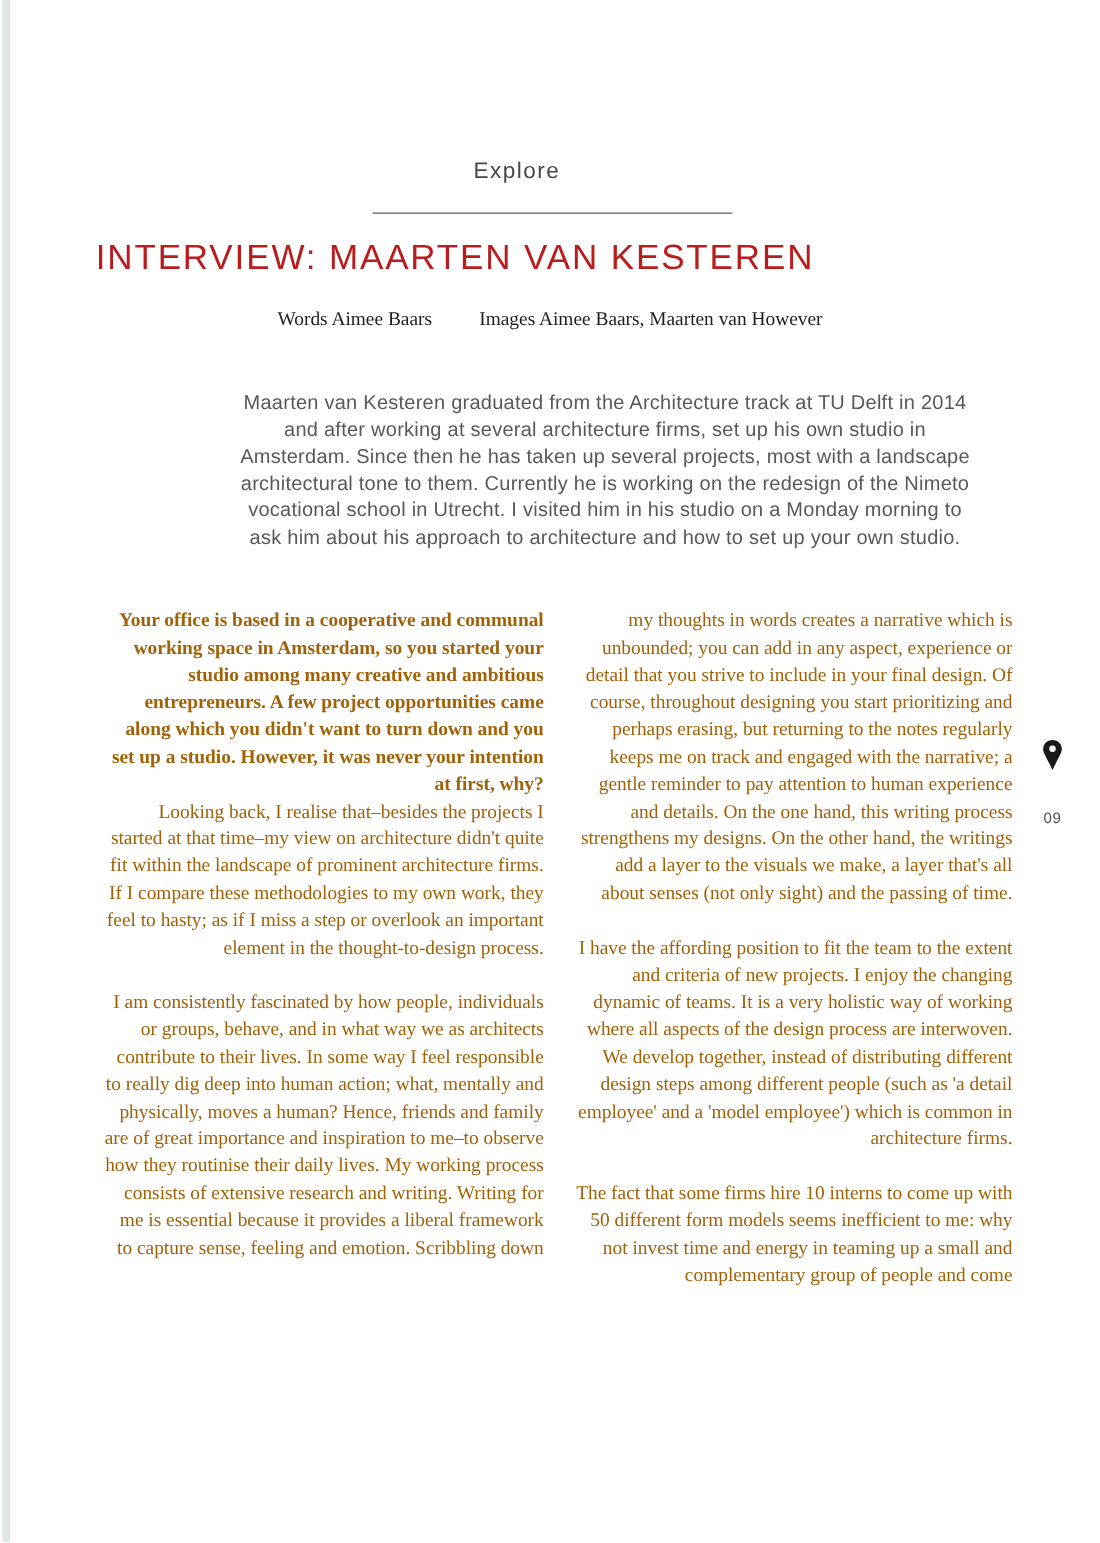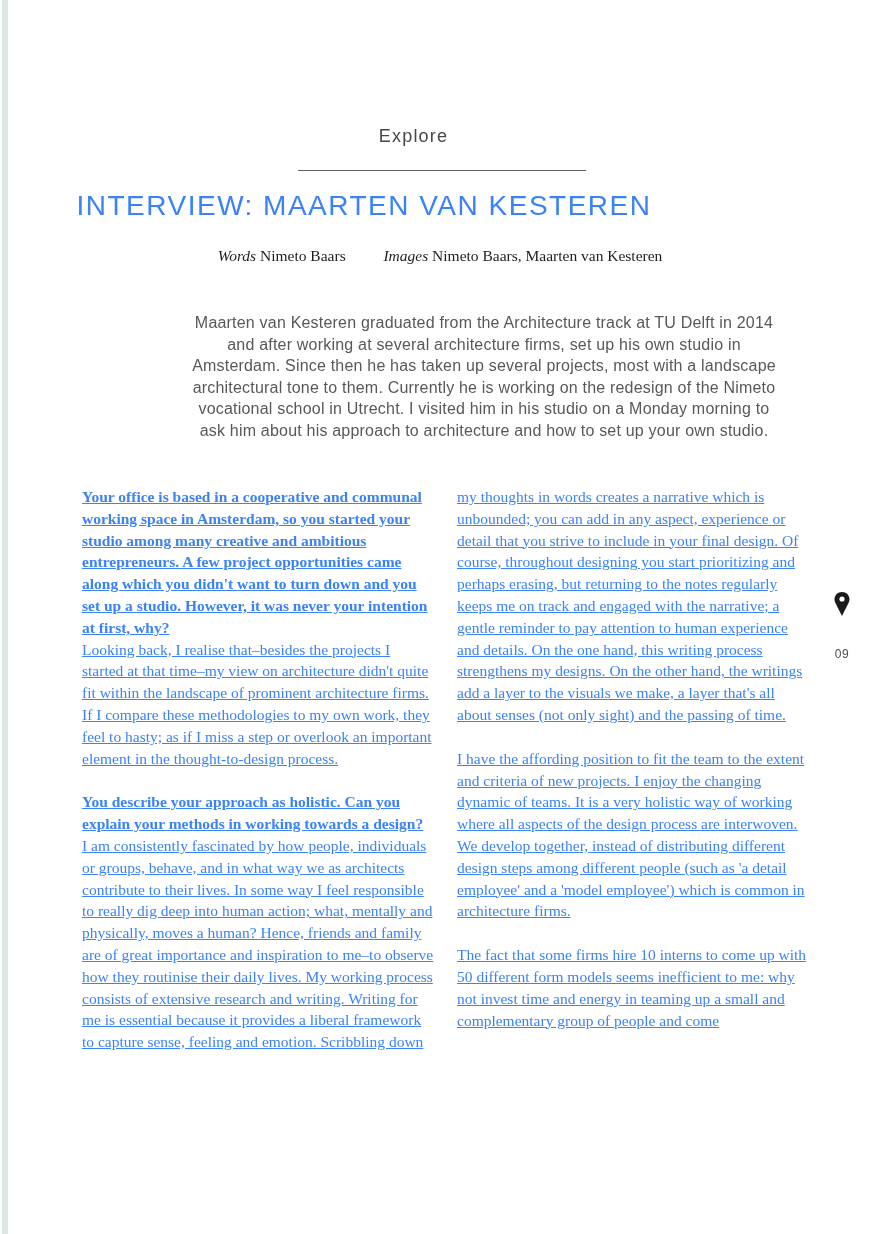--- a/index.html
+++ b/index.html
@@ -46,32 +46,32 @@
   .title {
     position: absolute;
     top: 190px;
     left: 0;
     width: 728px;
     text-align: center;
     font-family: "Liberation Sans", sans-serif;
     font-weight: 300;
     font-size: 28px;
     letter-spacing: 1.5px;
-    color: #3b82f6;
+    color: #b91c1c;
   }
   .byline {
     position: absolute;
     top: 247px;
     left: 0;
     width: 880px;
     text-align: center;
     font-size: 15.5px;
     color: #1e1e1e;
   }
-  .byline .label { font-style: italic; }
+  .byline .label { }
   .byline .sep { display: inline-block; width: 30px; }
   .intro {
     position: absolute;
     top: 312px;
     left: 145px;
     width: 590px;
     text-align: center;
     font-family: "Liberation Sans", sans-serif;
     font-weight: 300;
     font-size: 16px;
@@ -85,23 +85,22 @@
     top: 486px;
     left: 82px;
     width: 728px;
     display: flex;
     gap: 22px;
   }
   .col {
     width: 353px;
     font-size: 15.5px;
     line-height: 21.8px;
-    color: #3b82f6;
-    text-align: left;
-    text-decoration: underline;
+    color: #a16207;
+    text-align: right;
   }
   .col p { margin: 0; }
   .col p.question {
     font-weight: 700;
     margin-bottom: 0;
   }
   .col p.answer {
     margin-bottom: 22px;
   }
   .col p.answer:last-child { margin-bottom: 0; }
@@ -134,33 +133,32 @@
   <div class="edge-strip"></div>
 
   <div class="kicker">Explore</div>
 
   <div class="rule"></div>
 
   <h1 class="title" style="margin:0;">INTERVIEW: MAARTEN VAN KESTEREN</h1>
 
   <div class="byline">
     <span class="label">Words</span>
-    <span>Nimeto Baars</span>
+    <span>Aimee Baars</span>
     <span class="sep"></span>
     <span class="label">Images</span>
-    <span>Nimeto Baars, Maarten van Kesteren</span>
+    <span>Aimee Baars, Maarten van However</span>
   </div>
 
   <div class="intro">Maarten van Kesteren graduated from the Architecture track at TU Delft in 2014 and after working at several architecture firms, set up his own studio in Amsterdam. Since then he has taken up several projects, most with a landscape architectural tone to them. Currently he is working on the redesign of the Nimeto vocational school in Utrecht. I visited him in his studio on a Monday morning to ask him about his approach to architecture and how to set up your own studio.</div>
 
   <div class="columns">
     <div class="col">
       <p class="question">Your office is based in a cooperative and communal working space in Amsterdam, so you started your studio among many creative and ambitious entrepreneurs. A few project opportunities came along which you didn't want to turn down and you set up a studio. However, it was never your intention at first, why?</p>
       <p class="answer">Looking back, I realise that–besides the projects I started at that time–my view on architecture didn't quite fit within the landscape of prominent architecture firms. If I compare these methodologies to my own work, they feel to hasty; as if I miss a step or overlook an important element in the thought-to-design process.</p>
-      <p class="question">You describe your approach as holistic. Can you explain your methods in working towards a design?</p>
       <p class="answer">I am consistently fascinated by how people, individuals or groups, behave, and in what way we as architects contribute to their lives. In some way I feel responsible to really dig deep into human action; what, mentally and physically, moves a human? Hence, friends and family are of great importance and inspiration to me–to observe how they routinise their daily lives. My working process consists of extensive research and writing. Writing for me is essential because it provides a liberal framework to capture sense, feeling and emotion. Scribbling down</p>
     </div>
     <div class="col">
       <p class="answer">my thoughts in words creates a narrative which is unbounded; you can add in any aspect, experience or detail that you strive to include in your final design. Of course, throughout designing you start prioritizing and perhaps erasing, but returning to the notes regularly keeps me on track and engaged with the narrative; a gentle reminder to pay attention to human experience and details. On the one hand, this writing process strengthens my designs. On the other hand, the writings add a layer to the visuals we make, a layer that's all about senses (not only sight) and the passing of time.</p>
       <p class="answer">I have the affording position to fit the team to the extent and criteria of new projects. I enjoy the changing dynamic of teams. It is a very holistic way of working where all aspects of the design process are interwoven. We develop together, instead of distributing different design steps among different people (such as 'a detail employee' and a 'model employee') which is common in architecture firms.</p>
       <p class="answer">The fact that some firms hire 10 interns to come up with 50 different form models seems inefficient to me: why not invest time and energy in teaming up a small and complementary group of people and come</p>
     </div>
   </div>
 
   <svg class="pin-marker" viewBox="0 0 16 24" xmlns="http://www.w3.org/2000/svg">

